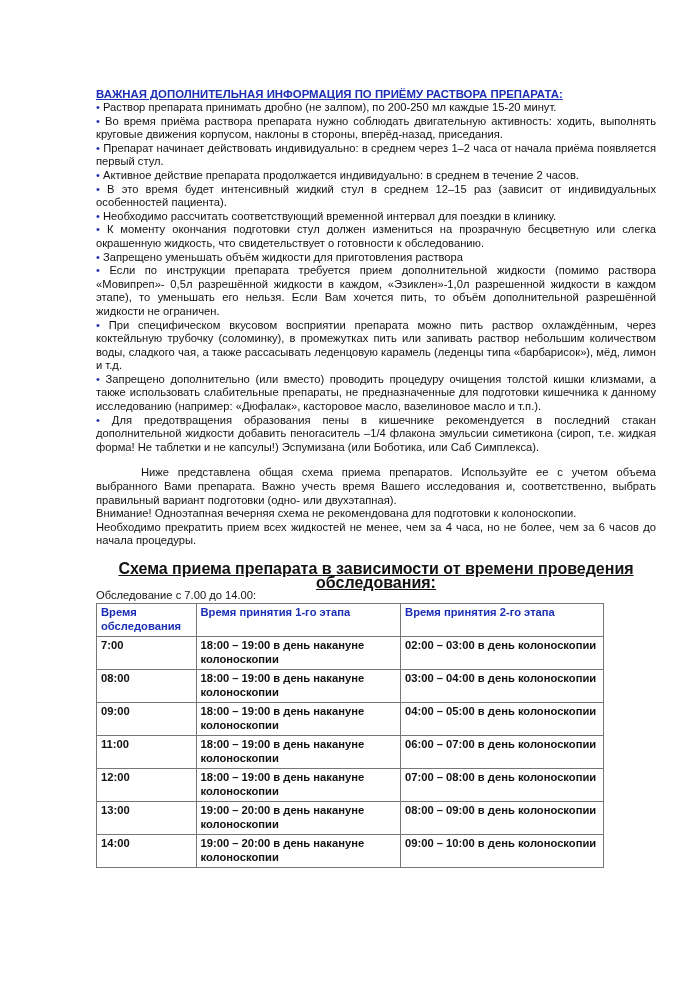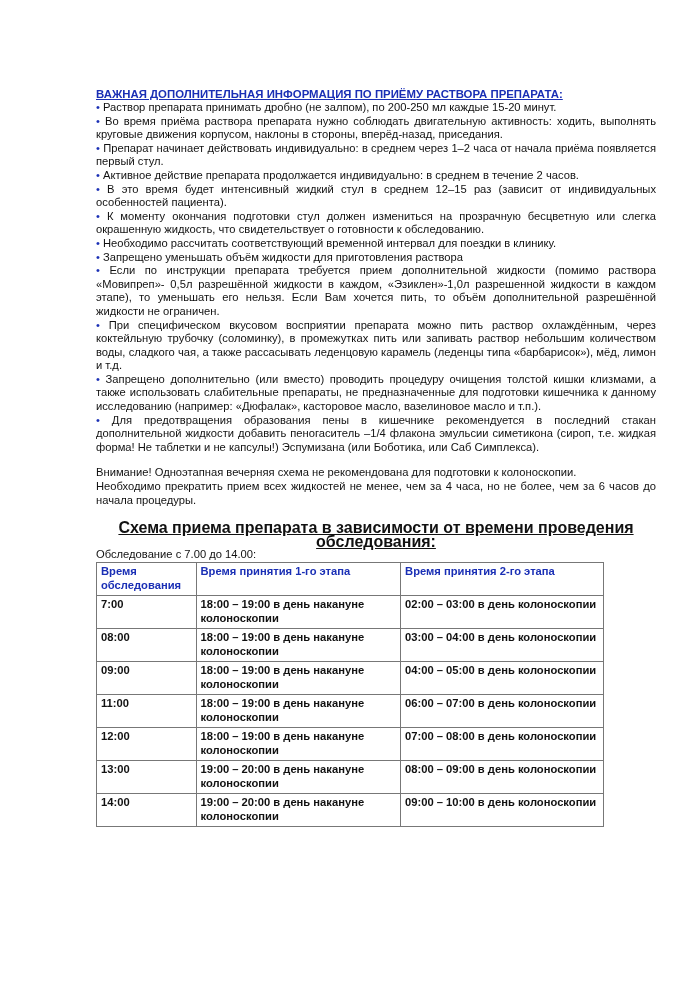--- a/index.html
+++ b/index.html
@@ -27,31 +27,32 @@
 
 <div class="page">
   <div class="title">ВАЖНАЯ ДОПОЛНИТЕЛЬНАЯ ИНФОРМАЦИЯ ПО ПРИЁМУ РАСТВОРА ПРЕПАРАТА:</div>
 
   <div>
     <p><span class="bullet">•</span> <span>Раствор препарата </span><b>принимать дробно (не залпом), по 200-250 мл каждые 15-20 минут</b><span>.</span></p>
     <p><span class="bullet">•</span> <span>Во время приёма раствора препарата нужно </span><b>соблюдать двигательную активность</b><span>: ходить, выполнять круговые движения корпусом, наклоны в стороны, вперёд-назад, приседания.</span></p>
     <p><span class="bullet">•</span> <span>Препарат начинает действовать индивидуально: </span><b>в среднем через 1–2 часа от начала приёма появляется первый стул</b><span>.</span></p>
     <p><span class="bullet">•</span> <span>Активное действие препарата продолжается индивидуально: </span><b>в среднем в течение 2 часов</b><span>.</span></p>
     <p><span class="bullet">•</span> <span>В это время будет интенсивный жидкий стул в среднем 12–15 раз </span><b>(зависит от индивидуальных особенностей пациента)</b><span>.</span></p>
+    <p><span class="bullet">•</span> <span>Необходимо рассчитать соответствующий временной интервал для поездки в клинику.</span></p>
     <p><span class="bullet">•</span> <span>К моменту окончания подготовки </span><b>стул должен измениться на прозрачную бесцветную или слегка окрашенную жидкость</b><span>, что свидетельствует о готовности к обследованию.</span></p>
-    <p><span class="bullet">•</span> <span>Необходимо рассчитать соответствующий временной интервал для поездки в клинику.</span></p>
     <p><span class="bullet">•</span> <b>Запрещено уменьшать объём жидкости для приготовления раствора</b></p>
     <p><span class="bullet">•</span> <b>Если по инструкции препарата требуется прием</b><span> дополнительной жидкости (помимо раствора «Мовипреп»- 0,5л разрешённой жидкости в каждом, «Эзиклен»-1,0л разрешенной жидкости в каждом этапе), то </span><b>уменьшать его нельзя</b><span>. </span><b>Если Вам хочется пить</b><span>, то объём дополнительной разрешённой жидкости не ограничен.</span></p>
     <p><span class="bullet">•</span> <b>При специфическом вкусовом восприятии препарата</b><span> можно пить раствор охлаждённым, через коктейльную трубочку (соломинку), в промежутках пить или запивать раствор небольшим количеством воды, сладкого чая, а также рассасывать леденцовую карамель (леденцы типа «барбарисок»), мёд, лимон и т.д.</span></p>
     <p><span class="bullet">•</span> <b>Запрещено</b><span> дополнительно (или вместо) проводить процедуру очищения толстой кишки клизмами, а также использовать слабительные препараты, не предназначенные для подготовки кишечника к данному исследованию (например: «Дюфалак», касторовое масло, вазелиновое масло и т.п.).</span></p>
     <p><span class="bullet">•</span> <span>Для предотвращения образования пены в кишечнике рекомендуется </span><b>в последний стакан дополнительной жидкости добавить пеногаситель</b><span> –1/4 флакона эмульсии симетикона (сироп, т.е. жидкая форма! Не таблетки и не капсулы!) Эспумизана (или Боботика, или Саб Симплекса).</span></p>
   </div>
 
   <div class="gap"></div>
 
+  <p class="indent">Ниже представлена общая схема приема препаратов. Используйте ее с учетом объема выбранного Вами препарата. Важно учесть время Вашего исследования и, соответственно, выбрать правильный вариант подготовки (одно- или двухэтапная).</p>
   <p><b>Внимание</b><b>!</b><span> Одноэтапная вечерняя схема не рекомендована для подготовки к колоноскопии.</span></p>
   <p><b>Необходимо прекратить прием всех жидкостей не менее, чем за 4 часа, но не более, чем за 6 часов до начала процедуры.</b></p>
 
   <div class="schema-title">Схема приема препарата в зависимости от времени проведения обследования:</div>
   <div class="exam-range">Обследование с 7.00 до 14.00:</div>
 
   <table>
     <colgroup>
         <col class="c1">
         <col class="c2">

